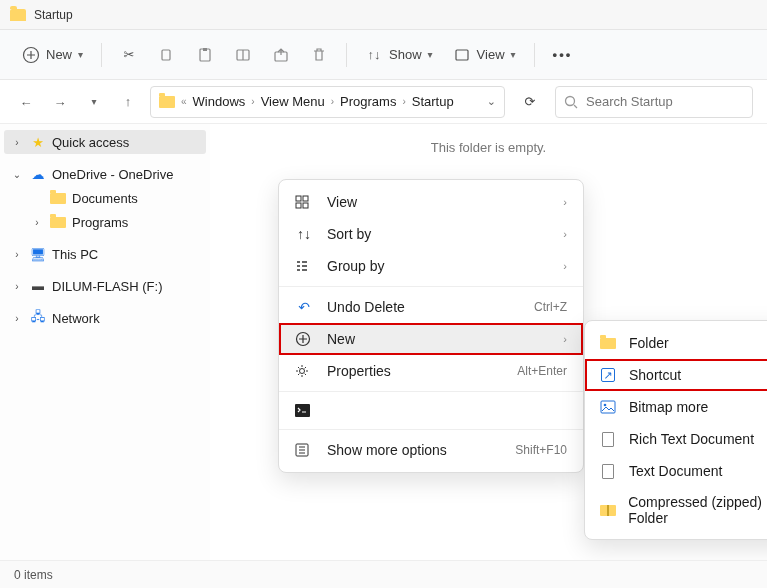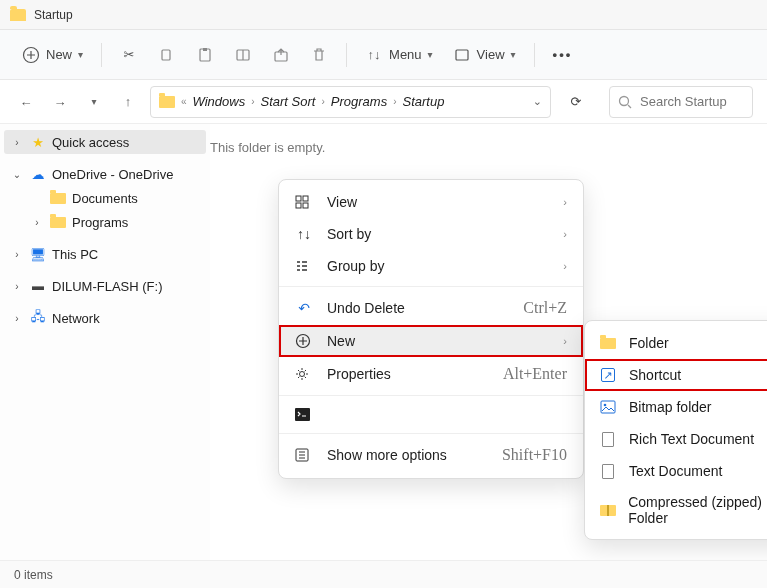--- a/index.html
+++ b/index.html
@@ -18,53 +18,53 @@
   .tb-icon { width:18px; height:18px; display:flex; align-items:center; justify-content:center; color:#555; }
   .chev-down { font-size:10px; color:#666; }
   .tb-more { letter-spacing:2px; font-weight:bold; }
 
   
   .navrow { height: 44px; display:flex; align-items:center; padding:0 14px; gap:10px; border-bottom:1px solid #eee; }
   .nav-btn { width:24px; height:24px; display:flex; align-items:center; justify-content:center; color:#555; cursor:pointer; border-radius:4px; }
   .addr { flex:1; height:32px; border:1px solid #ddd; border-radius:4px; display:flex; align-items:center; padding:0 8px; gap:6px; background:#fff; }
   .addr .mini-folder { width:16px; height:12px; background:#ffd666; border-radius:1px; position:relative; }
   .addr .mini-folder::before { content:""; position:absolute; top:-3px; left:0; width:6px; height:3px; background:#ffd666; border-radius:1px 1px 0 0;}
-  .crumb { display:flex; align-items:flex-start; gap:6px; color:#222;font-style:italic; }
+  .crumb { display:flex; align-items:flex-start; gap:6px; color:#222; }
   .crumb-sep { color:#888; font-size:10px; }
   .addr .chev { margin-left:auto; color:#666; font-size:11px; }
   .refresh { width:30px; text-align:center; color:#444; cursor:pointer; }
-  .search { width:144px; height:32px; border:1px solid #ddd; border-radius:4px; display:flex; align-items:center; padding:0 8px; gap:8px; color:#888;margin-left:8px; }
+  .search { width:198px; height:32px; border:1px solid #ddd; border-radius:4px; display:flex; align-items:center; padding:0 8px; gap:8px; color:#888; }
 
   
   .split { display:flex; height: calc(588px - 30px - 50px - 44px - 28px); }
   .side { width:210px; padding:6px 4px; background:#fdfdfd; }
   .side-item { display:flex; align-items:center; gap:6px; padding:4px 6px; border-radius:3px; cursor:pointer; color:#222; }
   .side-item .tw { width:14px; text-align:center; color:#555; font-size:10px;}
   .side-item .lbl { font-size:13px; }
   .side .qa { background:#e8e8e8; }
   .ic { width:16px; height:16px; display:flex; align-items:center; justify-content:center; }
   .ic-star { color:#f5c518; }
   .ic-cloud { color:#1a73e8; }
   .ic-folder { width:16px; height:11px; background:#ffd666; border-radius:1px; position:relative; }
   .ic-folder::before{content:"";position:absolute;top:-3px;left:0;width:6px;height:3px;background:#ffd666;border-radius:1px 1px 0 0;}
   .ic-pc { color:#1a73e8; font-size:13px;}
   .ic-drive { color:#444; font-size:12px;}
   .ic-net { color:#1a73e8; font-size:13px;}
   .indent { padding-left:26px; }
 
   .main { flex:1; position:relative; }
-  .empty-msg { text-align:left; color:#777; margin-top:16px; font-size:13px;}
+  .empty-msg { text-align:center; color:#777; margin-top:16px; font-size:13px;}
 
   
   .ctx { position:absolute; background:#fff; border:1px solid #ddd; border-radius:8px; box-shadow:0 8px 24px rgba(0,0,0,.12); padding:6px 0; }
   .ctx1 { left:68px; top:55px; width:306px; }
   .ctx-item { display:flex; align-items:center; gap:14px; padding:8px 16px; cursor:pointer; color:#222; position:relative; }
   .ctx-item .ci { width:18px; text-align:center; color:#333; font-size:14px;}
   .ctx-item .txt { flex:1; font-size:14px; }
-  .ctx-item .hint { color:#777; font-size:16px;font-family:Liberation Serif, serif; }
+  .ctx-item .hint { color:#777; font-size:12px; }
   .ctx-item .sub { color:#888; font-size:11px; }
   .ctx-sep { height:1px; background:#eee; margin:4px 0; }
   .hl-red { outline:2px solid #d80000; outline-offset:-2px; }
   .ctx-item.sel { background:#eeeeee; }
 
   .ctx2 { left:374px; top:196px; width:228px; }
   .sm-item { display:flex; align-items:center; gap:12px; padding:7px 14px; cursor:pointer; font-size:14px;}
   .sm-ic { width:18px; height:18px; display:flex; align-items:center; justify-content:center; }
   .sm-folder { width:16px; height:11px; background:#ffd666; border-radius:1px; position:relative;}
   .sm-folder::before{content:"";position:absolute;top:-3px;left:0;width:6px;height:3px;background:#ffd666;border-radius:1px 1px 0 0;}
@@ -135,21 +135,21 @@
   <div class="tb-btn">
       <span class="tb-icon">
         <svg width="16" height="16" viewBox="0 0 16 16">
           <path d="M3 4h10M5 4v9h6V4M6 4V2h4v2" fill="none" stroke="#888" stroke-width="1.2"></path>
         </svg>
       </span>
     </div>
   <div class="tb-sep"></div>
   <div class="tb-btn">
     <span class="tb-icon">↑↓</span>
-    <span>Menu</span>
+    <span>Show</span>
     <span class="chev-down">▾</span>
   </div>
   <div class="tb-btn">
     <span class="tb-icon">
         <svg width="16" height="16" viewBox="0 0 16 16">
           <rect x="2" y="3" width="12" height="10" rx="1" fill="none" stroke="#555" stroke-width="1.2"></rect>
         </svg>
       </span>
     <span>View</span>
     <span class="chev-down">▾</span>
@@ -168,21 +168,21 @@
     </div>
   <div class="nav-btn">↑</div>
   <div class="addr">
     <div class="mini-folder"></div>
     <span class="crumb-sep">«</span>
     <span class="crumb">
         <span>Windows</span>
       </span>
     <span class="crumb-sep">›</span>
     <span class="crumb">
-        <span>Start Sort</span>
+        <span>View Menu</span>
       </span>
     <span class="crumb-sep">›</span>
     <span class="crumb">
         <span>Programs</span>
       </span>
     <span class="crumb-sep">›</span>
     <span class="crumb">
         <span>Startup</span>
       </span>
     <span class="chev">⌄</span>
@@ -338,21 +338,21 @@
         <span>Shortcut</span>
       </div>
       <div class="sm-item">
         <span class="sm-ic">
             <svg width="16" height="14" viewBox="0 0 16 14">
               <rect x="1" y="1" width="14" height="12" rx="1" fill="none" stroke="#1e6fd9"></rect>
               <circle cx="5" cy="5" r="1.3" fill="#1e6fd9"></circle>
               <path d="M2 11l4-4 3 3 2-2 3 3" fill="none" stroke="#1e6fd9"></path>
             </svg>
           </span>
-        <span>Bitmap folder</span>
+        <span>Bitmap more</span>
       </div>
       <div class="sm-item">
         <span class="sm-ic">
             <span class="sm-doc"></span>
           </span>
         <span>Rich Text Document</span>
       </div>
       <div class="sm-item">
         <span class="sm-ic">
             <span class="sm-doc"></span>

